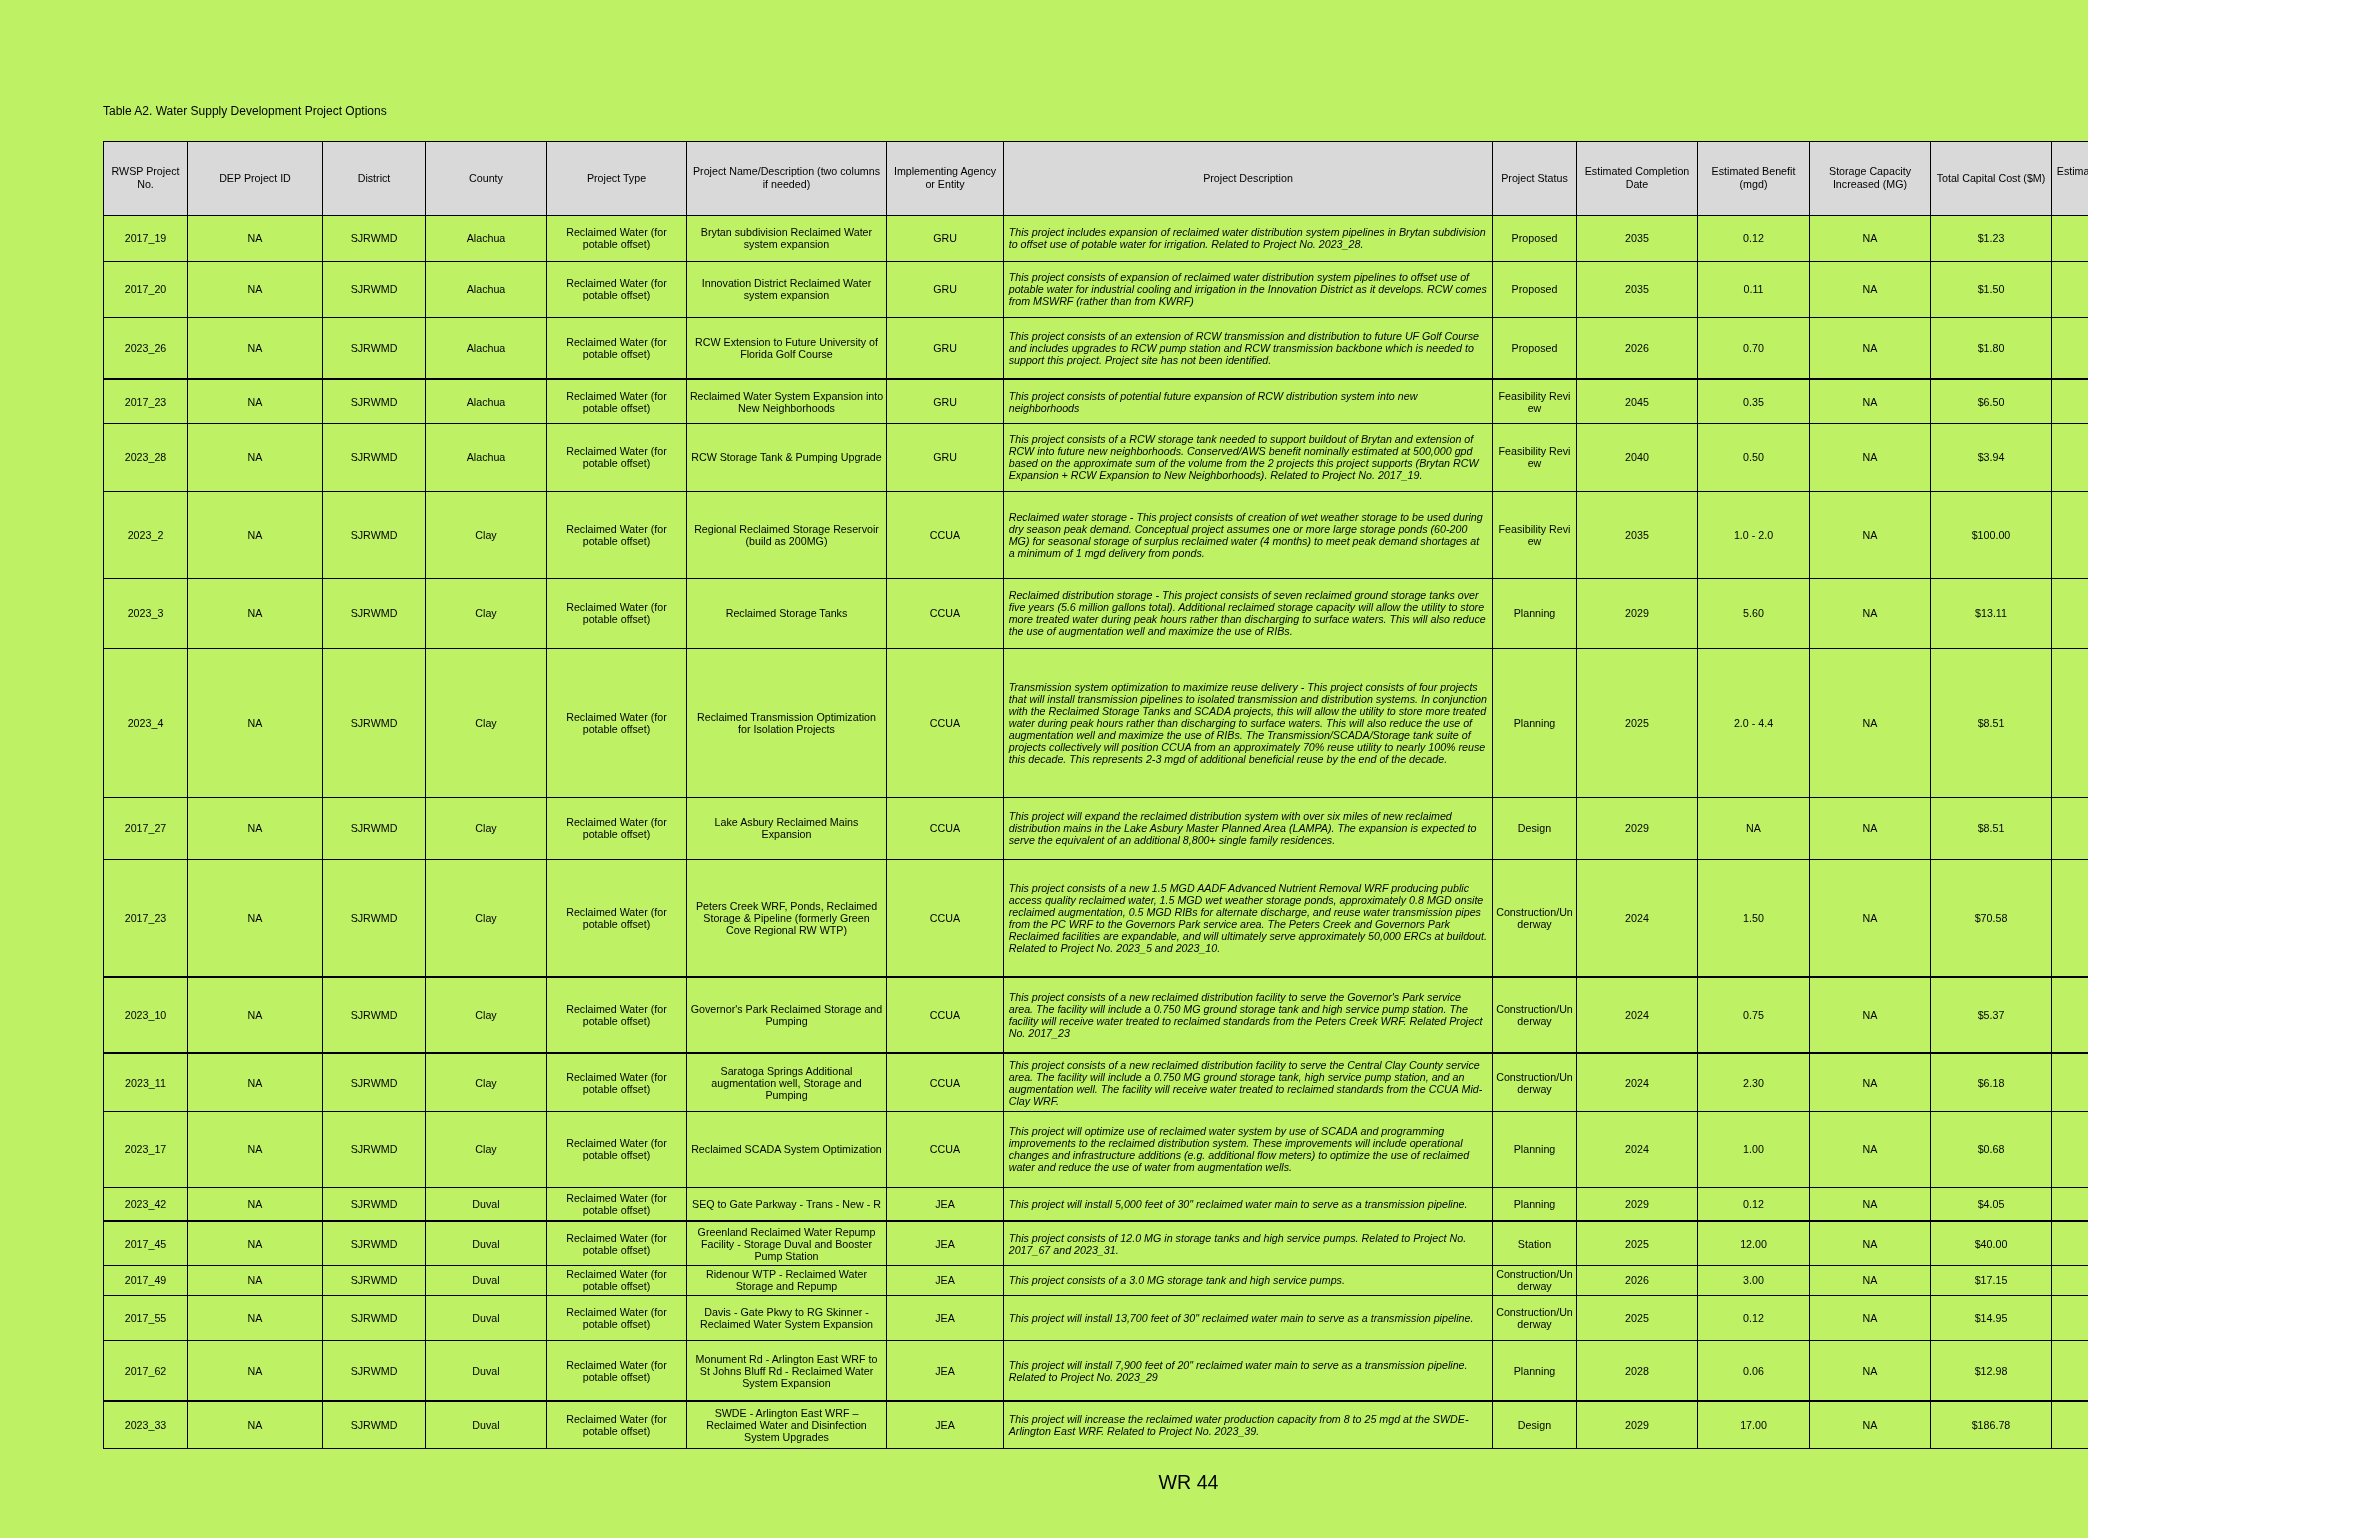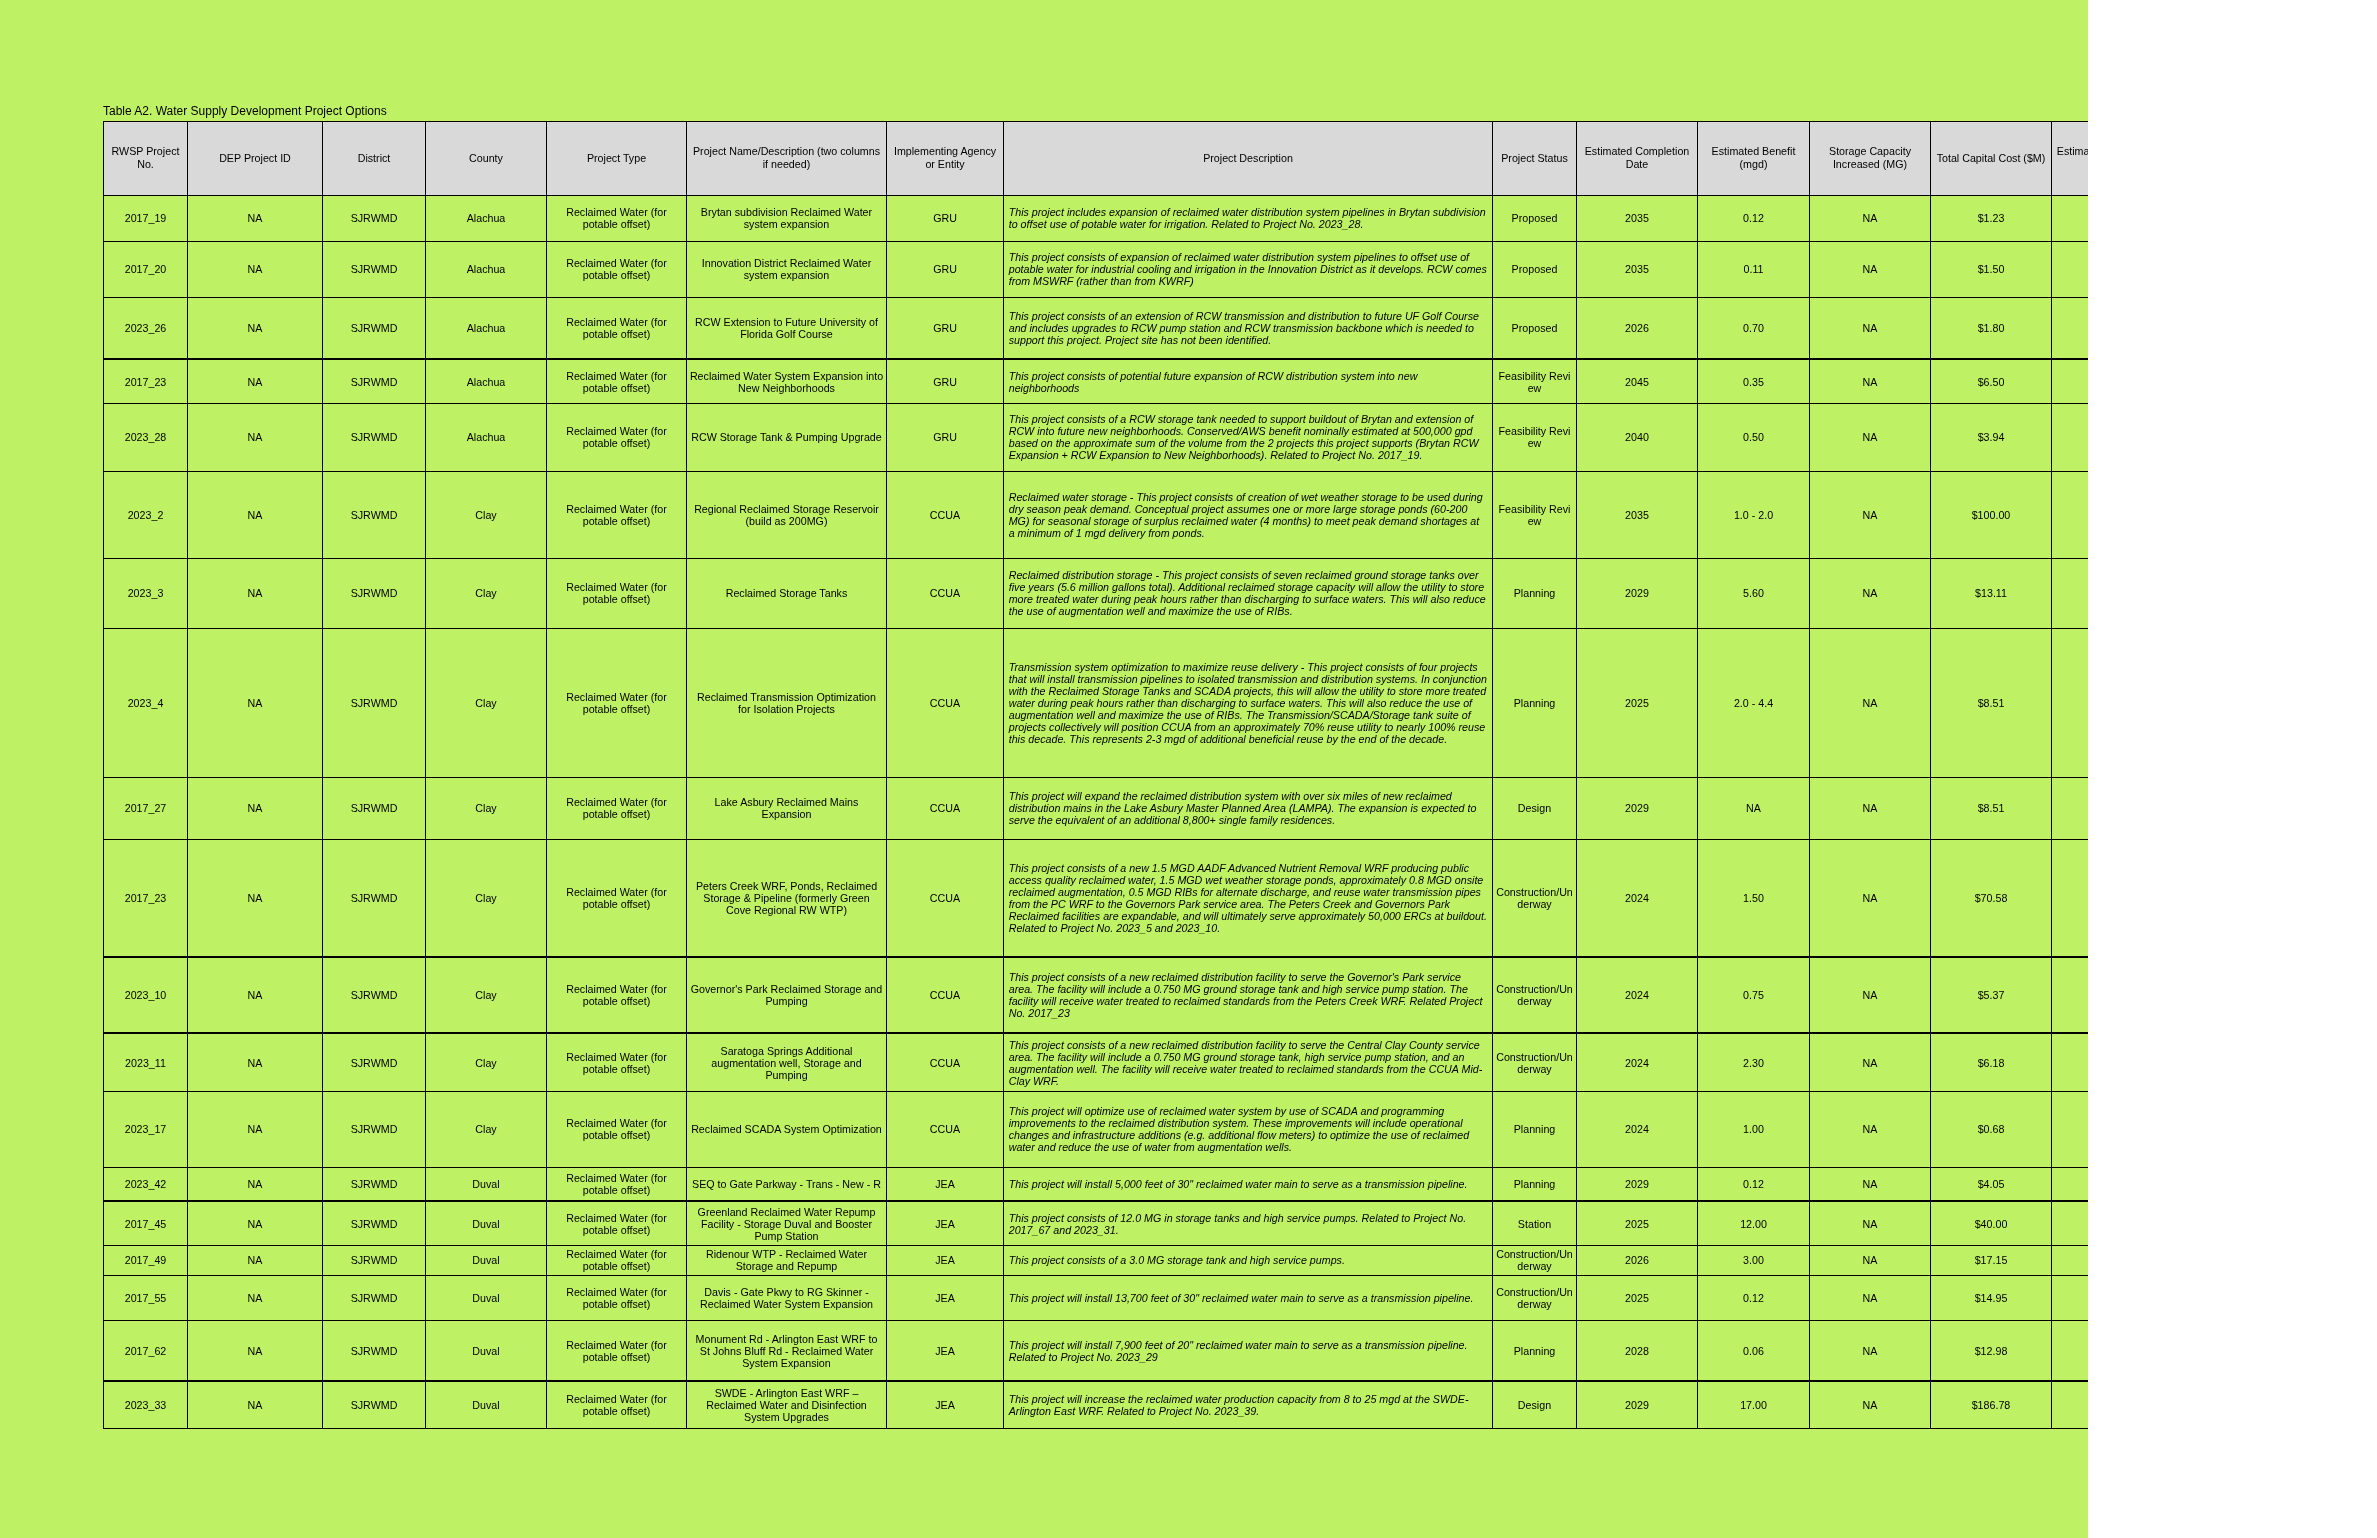--- a/index.html
+++ b/index.html
@@ -22,20 +22,21 @@
   #table-wrap {
     position: absolute;
     left: 103px;
     top: 121px;
   }
   table.grid {
     border-collapse: collapse;
     table-layout: fixed;
     width: 2209px;
     border: 1.9px solid #000;
+    margin-top: 20px;
   }
   table.grid td, table.grid th {
     border: 0.9px solid #000;
     font-size: 10.7px;
     line-height: 12px;
     text-align: center;
     vertical-align: middle;
     padding: 1.9px 2.8px;
     overflow: hidden;
     font-weight: normal;
@@ -429,14 +430,15 @@
             <td class="cell-completion">2029</td>
             <td class="cell-benefit">17.00</td>
             <td class="cell-storage">NA</td>
             <td class="cell-capital">$186.78</td>
             <td class="cell-om">$0.004</td>
             <td class="cell-unit">$1.15</td>
           </tr>
         </tbody>
     </table>
   </div>
+  <div id="footer">WR 44</div>
 </div>
 
 
 </body></html>

